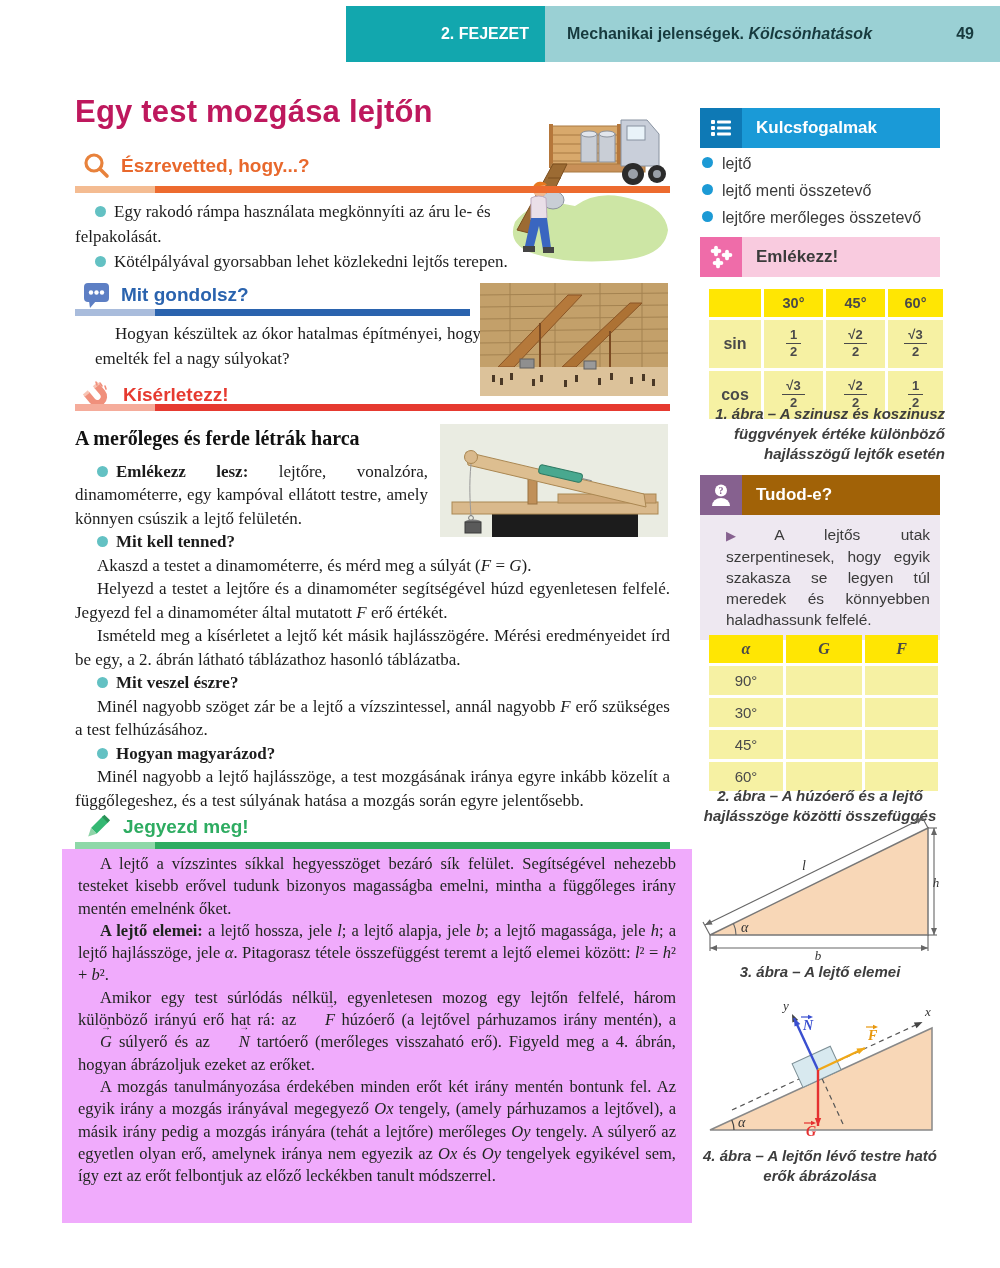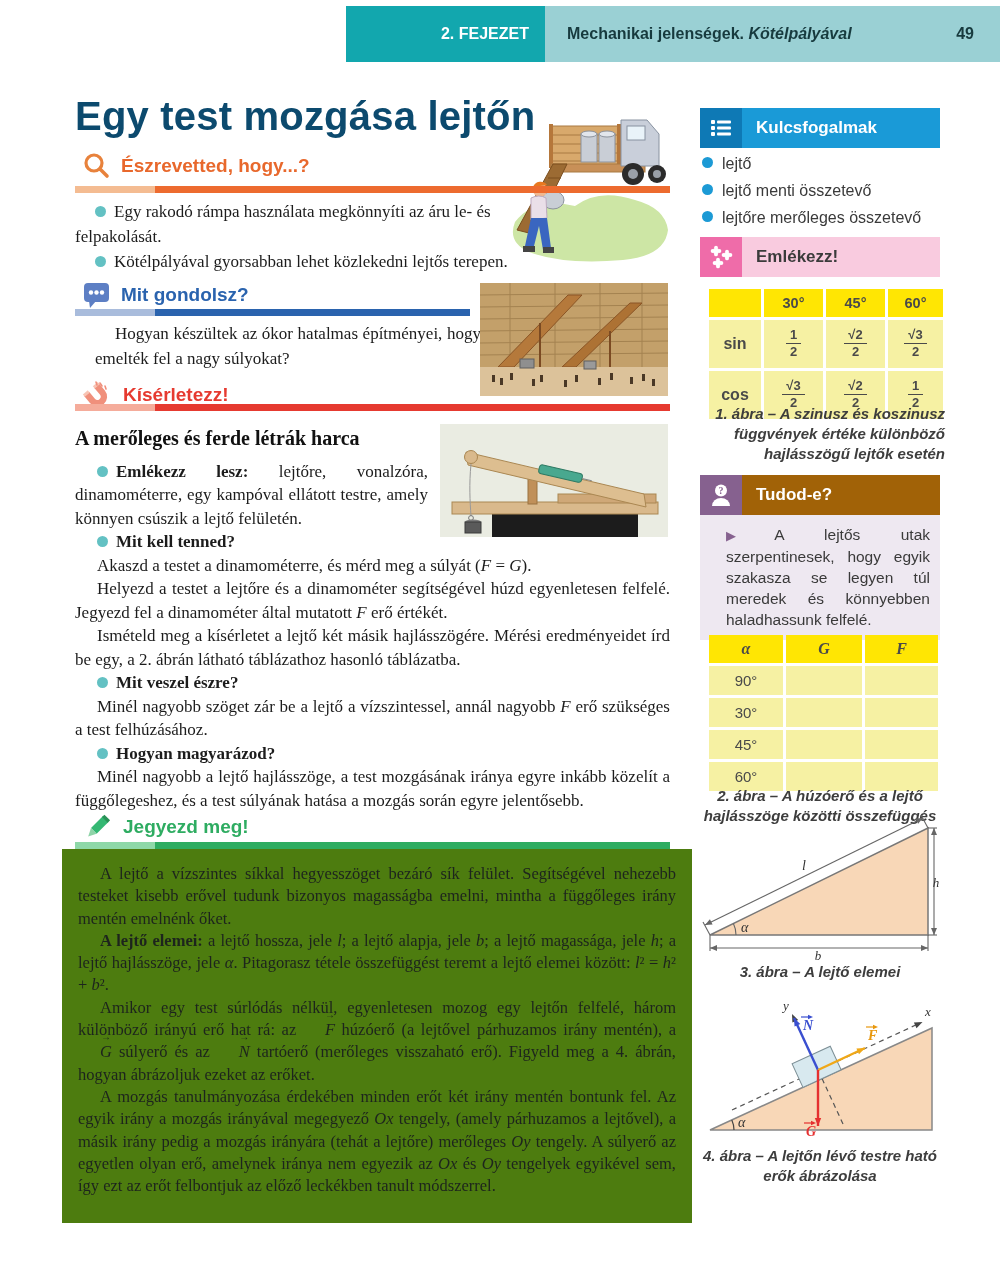--- a/index.html
+++ b/index.html
@@ -8,21 +8,21 @@
 
   
   .chapbar{position:absolute;top:6px;left:346px;right:0;height:56px;display:flex;}
   .chap-dark{width:199px;background:#12A7AE;color:#fff;font-weight:bold;font-size:16px;
              display:flex;align-items:center;justify-content:flex-end;padding-right:16px;box-sizing:border-box;}
   .chap-light{flex:1;background:#9AD0D4;color:#173A3E;font-weight:bold;font-size:16px;
               display:flex;align-items:center;justify-content:space-between;padding:0 26px 0 22px;}
   .chap-light .it{font-style:italic;}
 
   
-  .page-title{position:absolute;left:75px;top:94px;font-size:40px;font-weight:bold;color:#0c4a6e;letter-spacing:.2px;}
+  .page-title{position:absolute;left:75px;top:94px;font-size:31px;font-weight:bold;color:#be185d;letter-spacing:.2px;}
 
   .sec-head{position:absolute;display:flex;align-items:center;gap:11px;font-weight:bold;font-size:19px;}
   .rule{position:absolute;height:7px;display:flex;}
   .rule .lt{width:80px;height:7px;}
   .rule .sd{flex:1;height:7px;}
   .top-bullets{position:absolute;left:75px;top:199px;width:478px;font-family:"Liberation Serif",serif;
                font-size:17px;line-height:25px;color:#1c1c1c;}
   .top-bullets p{margin:0;text-indent:20px;}
   .tdot{display:inline-block;width:11px;height:11px;border-radius:50%;background:#63C1C3;margin-right:8px;}
   .bdot{display:inline-block;width:11px;height:11px;border-radius:50%;background:#1C9AD5;margin-right:9px;flex:none;margin-top:7px;}
@@ -30,22 +30,22 @@
   .think-text{position:absolute;left:75px;top:321px;width:402px;font-family:"Liberation Serif",serif;
               font-size:17px;line-height:25px;color:#1c1c1c;text-align:justify;margin-left:20px;}
   .think-text p{margin:0;text-indent:20px;}
 
   .main-flow{position:absolute;left:75px;top:427px;width:595px;font-family:"Liberation Serif",serif;
              font-size:17px;line-height:23.5px;color:#1c1c1c;}
   .main-flow h2{font-family:"Liberation Serif",serif;font-size:20px;font-weight:bold;margin:0 0 9px 0;color:#111;}
   .main-flow p{margin:0;text-indent:22px;text-align:justify;}
   .photo-spacer{float:right;width:242px;height:88px;}
 
-  .greenbox{position:absolute;left:62px;top:849px;width:630px;height:374px;background:#4d7c0f;
-            box-sizing:border-box;padding:14px 16px;font-family:"Liberation Serif",serif;
+  .greenbox{position:absolute;left:62px;top:849px;width:630px;height:374px;background:#f0abfc;
+            box-sizing:border-box;padding:4px 16px;font-family:"Liberation Serif",serif;
             font-size:16.5px;line-height:22.3px;color:#1d241d;}
   .greenbox p{margin:0;text-indent:22px;text-align:justify;}
 
   .seg-b{font-weight:bold;}
   .seg-i{font-style:italic;}
   .seg-vec{display:inline-block;position:relative;font-style:italic;}
   .seg-vec::before{content:"\2192";position:absolute;top:-9px;left:0;right:0;text-align:center;
                    font-size:10px;line-height:9px;font-style:normal;}
 
   
@@ -76,21 +76,21 @@
   svg text{font-family:"Liberation Serif",serif;}
 </style>
 </head>
 <body>
 
 <div id="page">
 
   <div class="chapbar">
     <div class="chap-dark">2. FEJEZET</div>
     <div class="chap-light">
-      <span><span>Mechanikai jelenségek.</span>&nbsp;<span class="it">Kötélpályával</span></span>
+      <span><span>Mechanikai jelenségek.</span>&nbsp;<span class="it">Kölcsönhatások</span></span>
       <span>49</span>
     </div>
   </div>
 
   <div class="page-title">Egy test mozgása lejtőn</div>
 
   <svg style="position:absolute;left:503px;top:100px;" width="168" height="166" viewBox="0 0 168 166">
     <path d="M12,122 Q32,96 72,106 Q96,88 132,100 Q162,108 165,130 Q162,156 120,160 Q60,165 26,152 Q4,142 12,122 Z" fill="#CDE6A5"></path>
     <rect x="48" y="26" width="70" height="40" fill="#D8A96C" stroke="#A97B42"></rect>
     <line x1="48" y1="35" x2="118" y2="35" stroke="#A97B42"></line>

